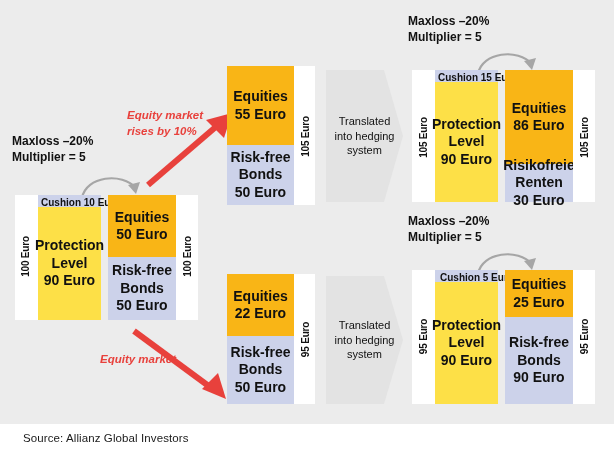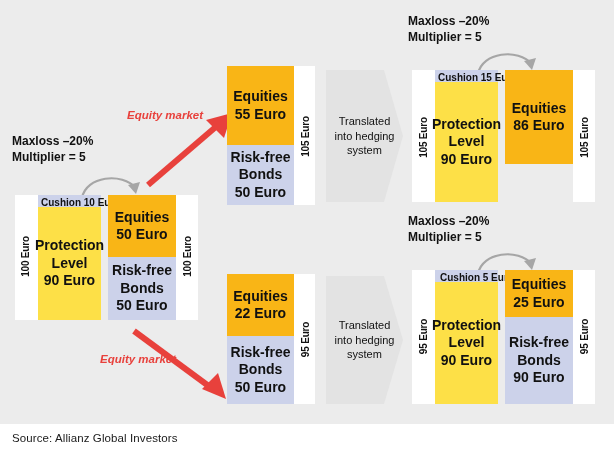--- a/index.html
+++ b/index.html
@@ -9,21 +9,21 @@
     background:#ffffff;
     font-family:"Liberation Sans", sans-serif;
     overflow:hidden;
   }
   #stage{position:relative;width:614px;height:457px;}
   .panel{
     position:absolute;left:0;top:0;width:614px;height:424px;
     background:#ececec;
   }
   .src{
-    position:absolute;left:12px;top:432px;
+    position:absolute;left:23px;top:432px;
     font-size:11.5px;color:#1a1a1a;letter-spacing:.1px;
   }
 
   
   .axiscol{
     position:absolute;background:#ffffff;
   }
   .axislabel{
     position:absolute;
     transform:rotate(-90deg);
@@ -108,20 +108,21 @@
   <div class="seg bondlight" style="left:108px;top:257px;width:68px;height:63px;flex-direction:column;">
     <span>Risk-free</span>
     <span>Bonds</span>
     <span>50 Euro</span>
   </div>
   <div class="axiscol" style="left:176px;top:195px;width:22px;height:125px;"></div>
   <div class="axislabel" style="left:157px;top:251px;width:60px;text-align:center;">100 Euro</div>
 
   <div class="redcap" style="left:127px;top:108px;">
     <div>Equity market</div>
+    <div>rises by 10%</div>
   </div>
   <svg class="deco" style="left:140px;top:110px;" width="100" height="80" viewBox="0 0 100 80">
     <line x1="8" y1="75" x2="78" y2="15" stroke="#e8413c" stroke-width="6" stroke-linecap="butt"></line>
     <polygon points="92,3 66,10 84,28" fill="#e8413c"></polygon>
   </svg>
 
   <div class="seg orange" style="left:227px;top:66px;width:67px;height:79px;flex-direction:column;">
     <span>Equities</span>
     <span>55 Euro</span>
   </div>
@@ -162,20 +163,25 @@
   <div class="seg protect" style="left:435px;top:82px;width:63px;height:120px;flex-direction:column;">
     <span>Protection</span>
     <span>Level</span>
     <span>90 Euro</span>
   </div>
 
   <div class="seg orange" style="left:505px;top:70px;width:68px;height:94px;flex-direction:column;">
     <span>Equities</span>
     <span>86 Euro</span>
   </div>
+  <div class="seg bondlight" style="left:505px;top:164px;width:68px;height:38px;flex-direction:column;">
+    <span>Risikofreie</span>
+    <span>Renten</span>
+    <span>30 Euro</span>
+  </div>
   <div class="axiscol" style="left:573px;top:70px;width:22px;height:132px;"></div>
   <div class="axislabel" style="left:553px;top:132px;width:62px;text-align:center;">105 Euro</div>
 
   <div class="redcap" style="left:100px;top:352px;">
     <div>Equity market</div>
   </div>
   <svg class="deco" style="left:130px;top:325px;" width="105" height="80" viewBox="0 0 105 80">
     <line x1="4" y1="6" x2="80" y2="62" stroke="#e8413c" stroke-width="6" stroke-linecap="butt"></line>
     <polygon points="96,74 88,48 72,64" fill="#e8413c"></polygon>
   </svg>

